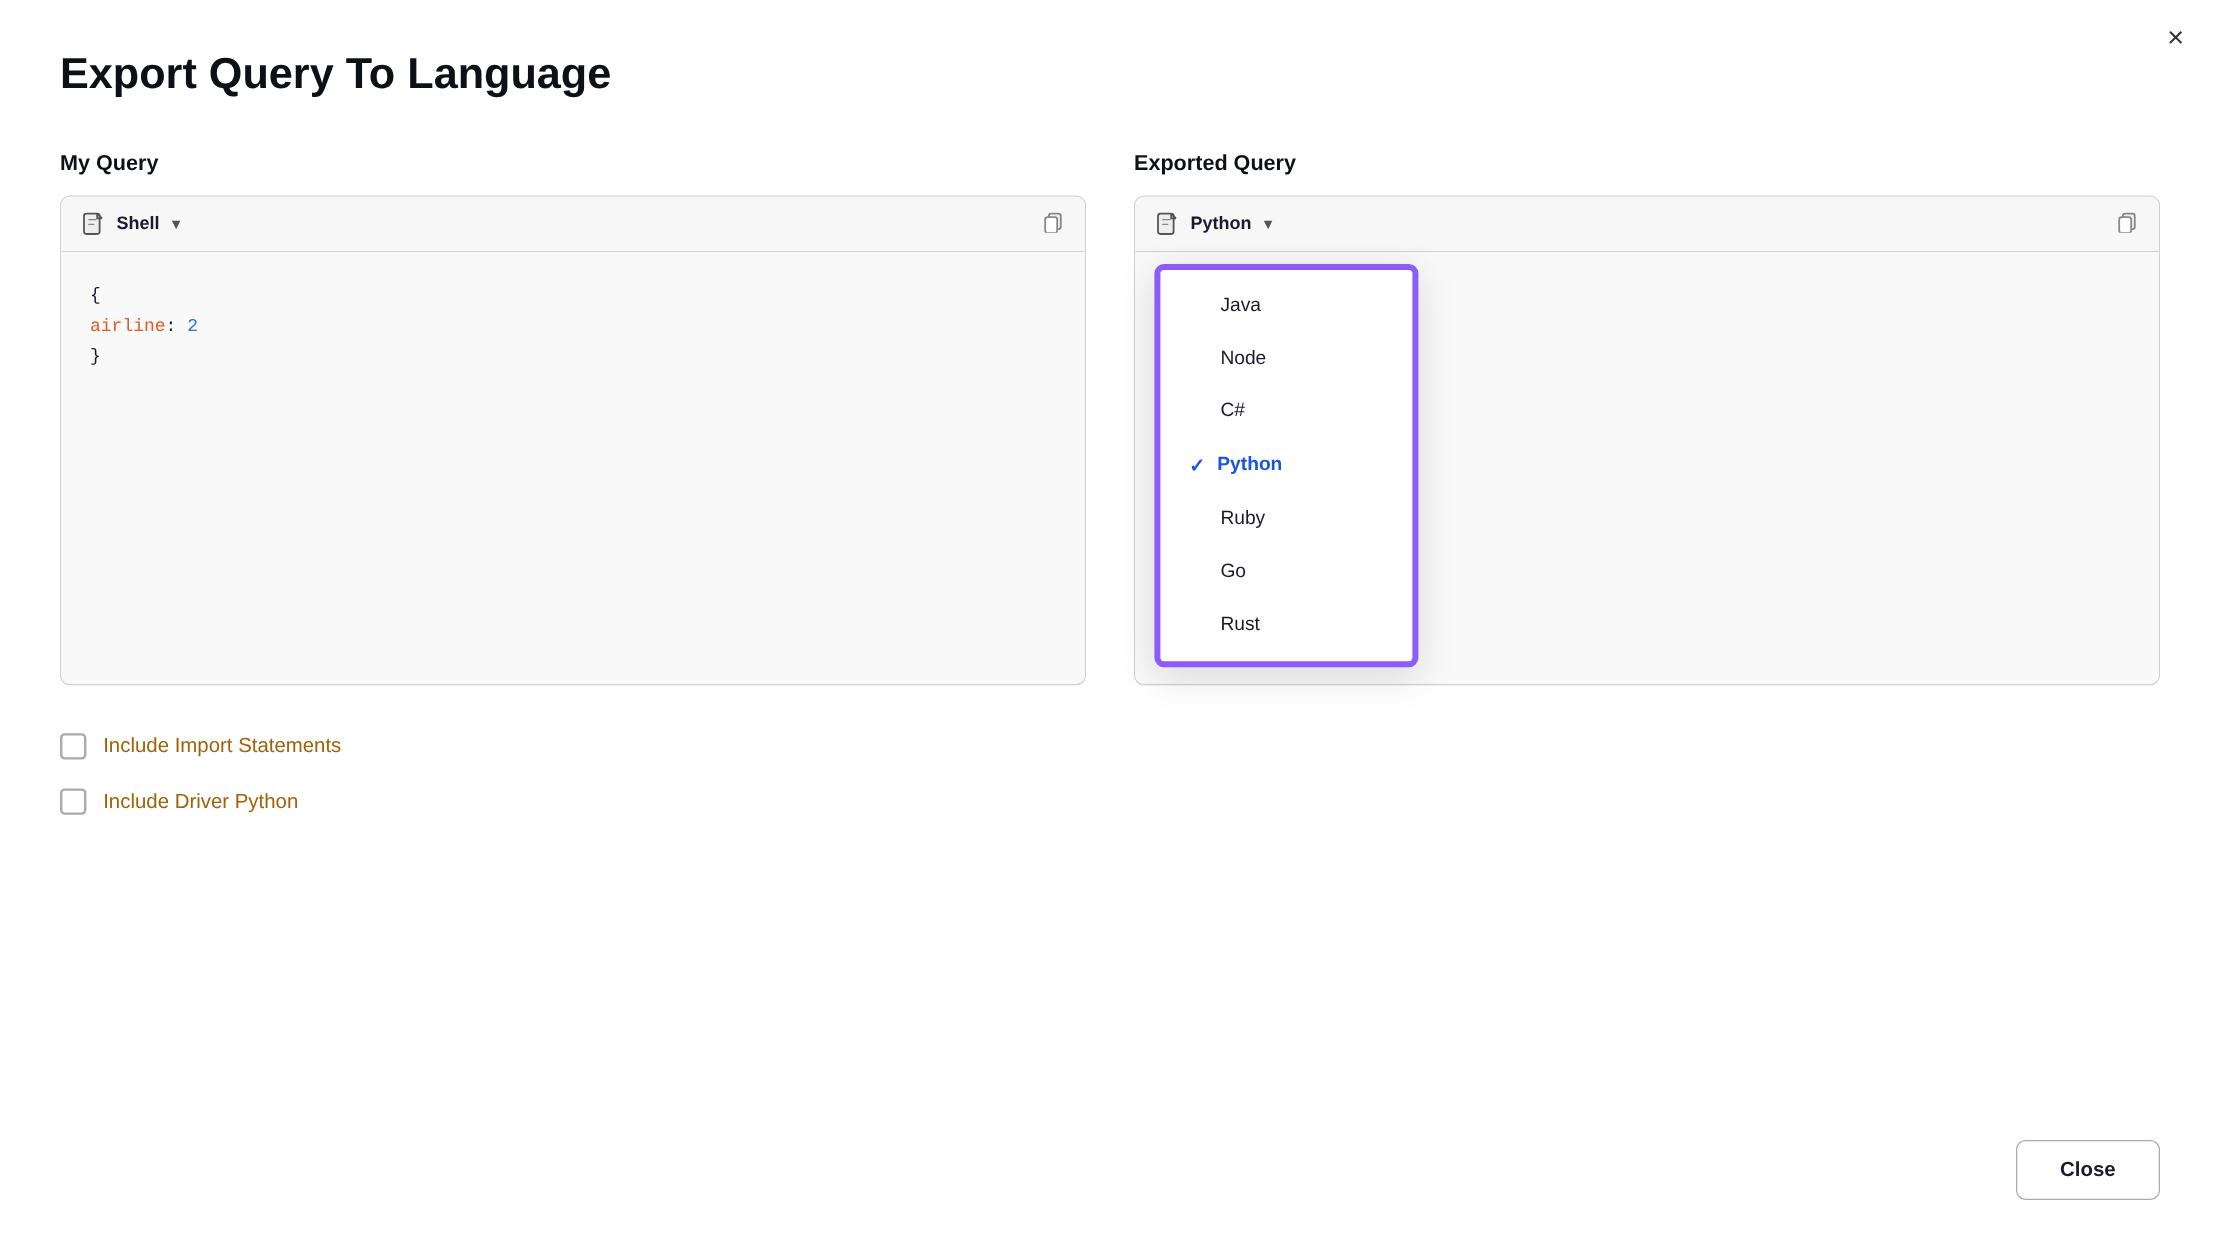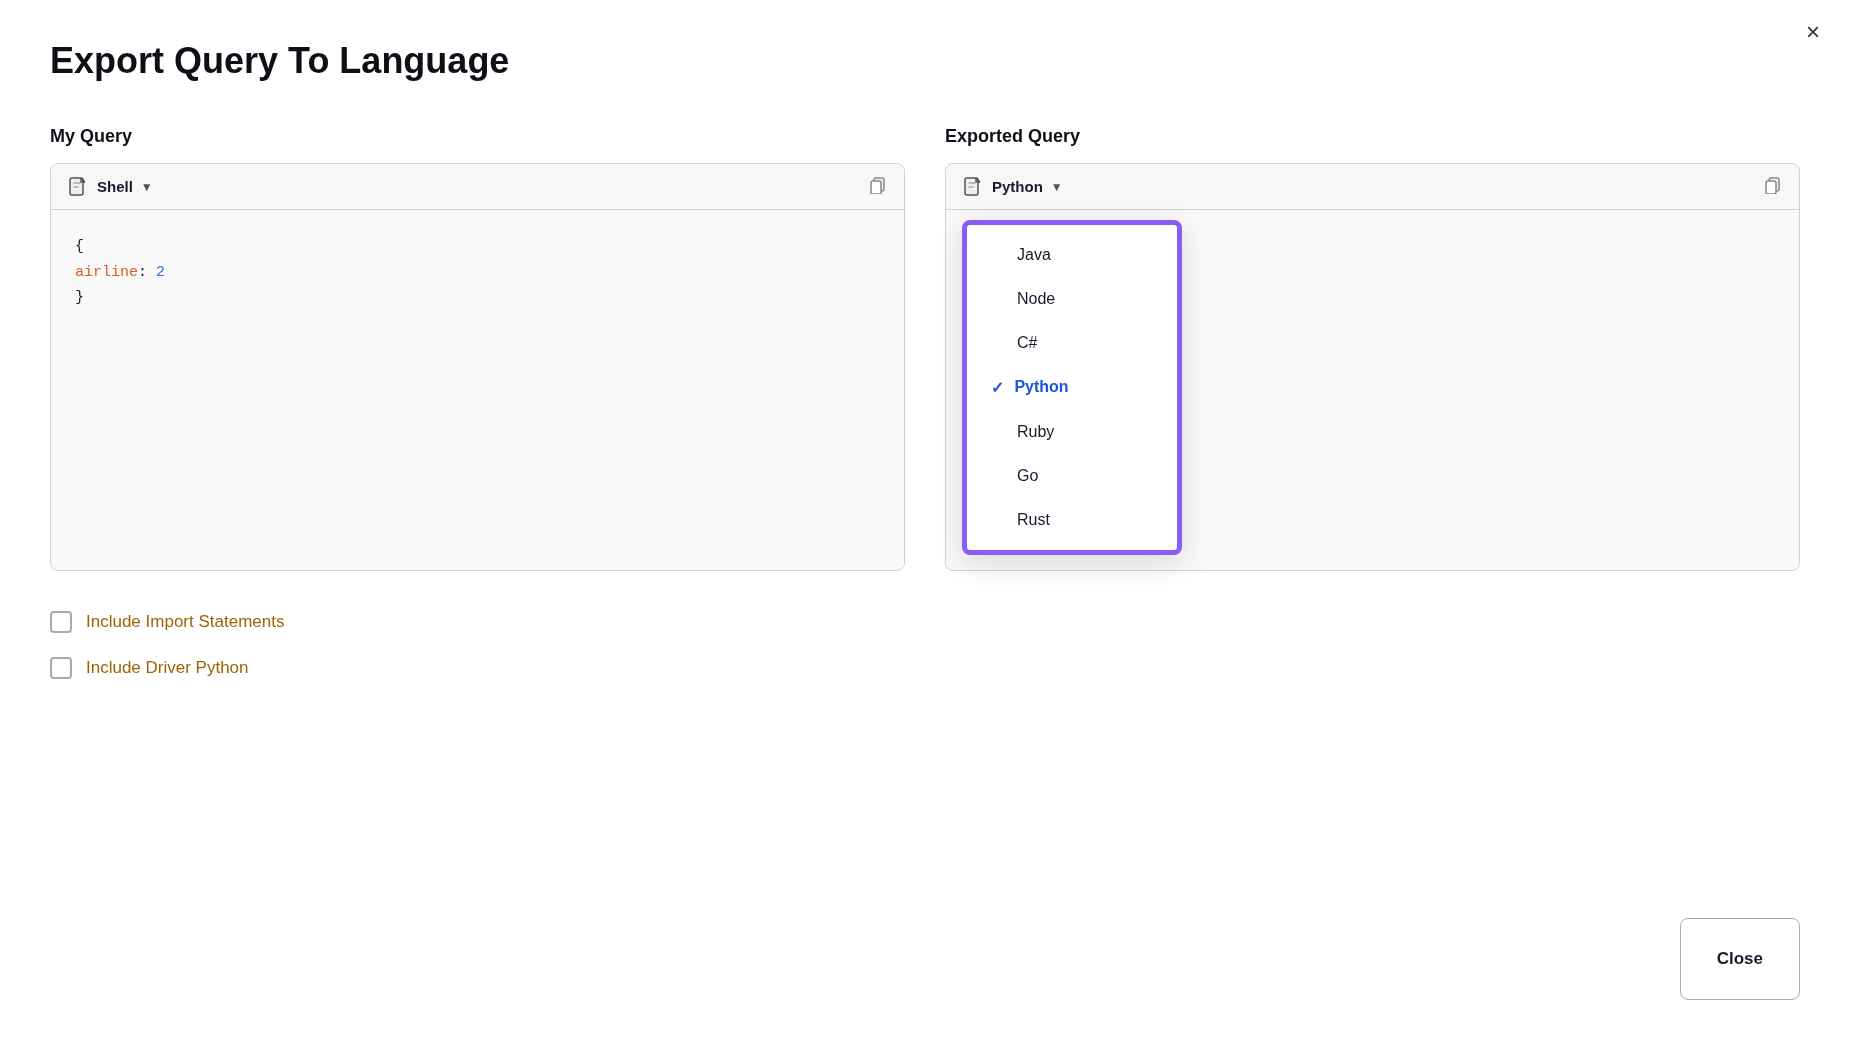--- a/index.html
+++ b/index.html
@@ -193,21 +193,21 @@
     .footer-row {
       position: absolute;
       bottom: 50px;
       right: 50px;
     }
 
     .close-footer-btn {
       border: 1.5px solid #aaa;
       background: #fff;
       border-radius: 8px;
-      padding: 30px 36px;
+      padding: 14px 36px;
       font-size: 17px;
       font-weight: 600;
       cursor: pointer;
       color: #1a1a2e;
     }
 
     
     .doc-icon {
       display: inline-block;
       width: 22px;

